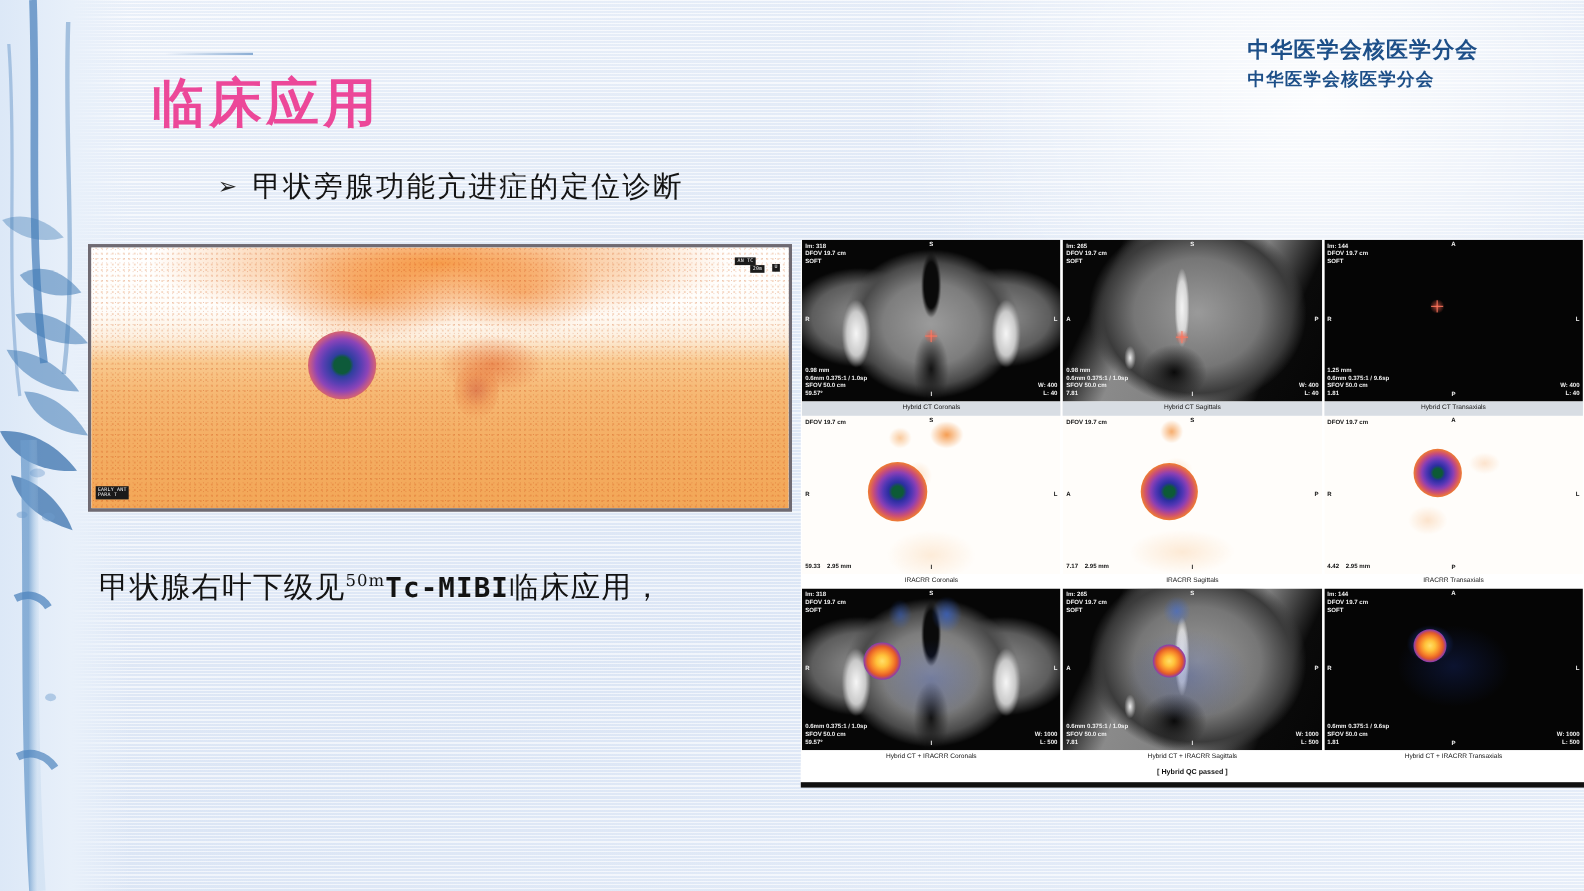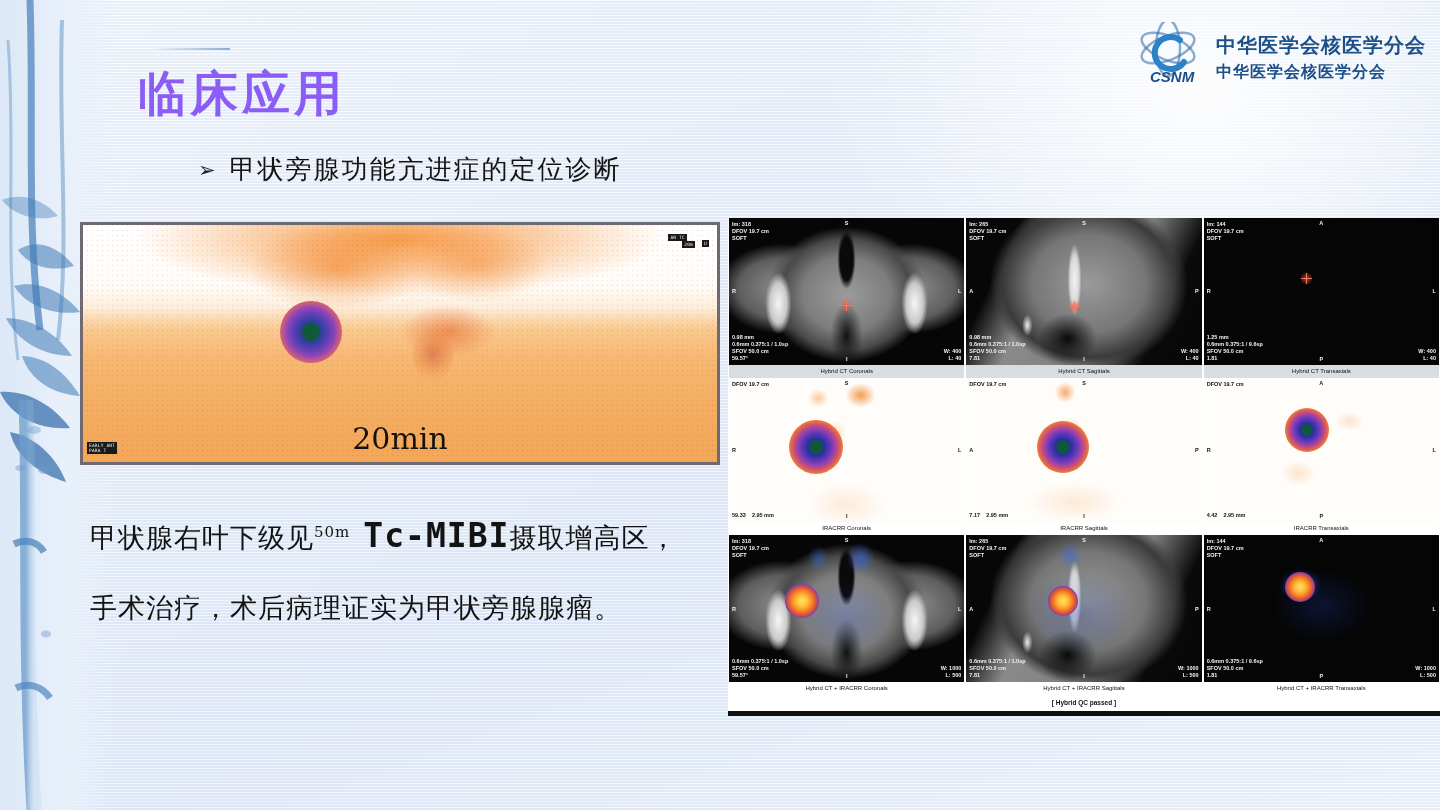--- a/index.html
+++ b/index.html
@@ -54,21 +54,21 @@
     font-family: "Liberation Sans", sans-serif;
   }
   .logo-line2 {
     font-size: 16px; font-weight: bold; color: #1d4f88;
     letter-spacing: 1px; white-space: nowrap;
   }
 
   
   .slide-title {
     position: absolute; left: 138px; top: 62px;
-    font-size: 48px; font-weight: bold; color: #8b5cf6;
+    font-size: 48px; font-weight: bold; color: #ec4899;
     font-family: "DejaVu Serif", serif;
     letter-spacing: 4px;
   }
   .title-rule {
     position: absolute; left: 150px; top: 48px; width: 80px; height: 2px;
     background: linear-gradient(to right, rgba(120,160,205,0.0), rgba(120,160,205,0.85));
   }
   .bullet-row {
     position: absolute; left: 198px; top: 152px;
     display: flex; align-items: center; gap: 14px;
@@ -290,21 +290,21 @@
     height: 16px; line-height: 16px; text-align: center;
     font-size: 6.5px; font-weight: bold; color: #111; background: #fff;
   }
   .caption-block {
     position: absolute; left: 90px; top: 516px; width: 620px;
     font-family: "DejaVu Serif", serif;
     color: #131313;
   }
   .caption-line { font-size: 27px; letter-spacing: 1px; margin-bottom: 34px; white-space: nowrap; }
   .caption-line sup { font-size: 15px; vertical-align: super; }
-  .mono-inline { font-family: "DejaVu Sans Mono", monospace; font-weight: bold; font-size: 33px; margin-left: 13px; }
+  .mono-inline { font-family: "DejaVu Sans Mono", monospace; font-weight: bold; font-size: 25px; }
 </style>
 </head>
 <body>
 
 <div class="paper-texture"></div>
 <div class="glow-tr"></div>
 
 <div class="left-band">
   <svg width="118" height="810" viewBox="0 0 118 810">
     <defs>
@@ -336,31 +336,20 @@
       <path d="M16 688 C 28 682, 42 686, 50 698" stroke="#4f84bd" stroke-width="7" fill="none" stroke-opacity="0.7"></path>
       <ellipse cx="44" cy="470" rx="6" ry="4" fill="#6d9ccc" fill-opacity="0.5"></ellipse>
       <ellipse cx="20" cy="468" rx="5" ry="3" fill="#6d9ccc" fill-opacity="0.45"></ellipse>
       <ellipse cx="46" cy="634" rx="5" ry="3.5" fill="#6d9ccc" fill-opacity="0.45"></ellipse>
       <ellipse cx="34" cy="430" rx="7" ry="4" fill="#6d9ccc" fill-opacity="0.4"></ellipse>
     </g>
   </svg>
 </div>
 
 <div class="logo-block">
-  <div class="logo-mark">
-    <svg width="74" height="66" viewBox="0 0 74 66">
-      <g stroke="#2f6aa8" fill="none" stroke-opacity="0.55">
-        <ellipse cx="34" cy="26" rx="28" ry="12" transform="rotate(-22 34 26)" stroke-width="2.5"></ellipse>
-        <ellipse cx="34" cy="26" rx="28" ry="12" transform="rotate(22 34 26)" stroke-width="2.5"></ellipse>
-        <ellipse cx="34" cy="26" rx="12" ry="28" stroke-width="2.5"></ellipse>
-      </g>
-      <path d="M46 18 A 16 16 0 1 0 50 40" stroke="#2a82c8" stroke-width="6" fill="none" stroke-linecap="round"></path>
-      <text x="16" y="60" font-family="Liberation Sans, sans-serif" font-size="15" font-weight="bold" fill="#1d4f88" font-style="italic">CSNM</text>
-    </svg>
-  </div>
   <div class="logo-text">
     <div class="logo-line1">中华医学会核医学分会</div>
     <div class="logo-line2">中华医学会核医学分会</div>
   </div>
 </div>
 
 <div class="title-rule"></div>
 <h1 class="slide-title">临床应用</h1>
 
 <div class="bullet-row">
@@ -373,21 +362,20 @@
   <div class="planar">
     <div class="planar-field"></div>
     <div class="planar-noise"></div>
     <div class="hotspot" style="left:36%; top:45%; width:62px; height:62px; margin-left:-31px; margin-top:-31px;"></div>
     <div class="faint-node" style="left:52%; top:44%; width:40px; height:52px;"></div>
     <div class="planar-corner-tag tag-tr1">AN TC</div>
     <div class="planar-corner-tag tag-tr2">20m</div>
     <div class="planar-corner-tag tag-tr3">U</div>
     <div class="planar-corner-tag tag-bl">EARLY ANT
 PARA T</div>
-    <div class="planar-label">20min</div>
   </div>
 
 
 </div>
 
 <div class="montage">
 
   <div class="montage-row row-ct">
 
     <div class="cell">
@@ -566,16 +554,15 @@
       <div class="cell-caption">Hybrid CT + IRACRR Transaxials</div>
     </div>
 
   </div>
 
   <div class="qc-line">[ Hybrid QC passed ]</div>
 </div>
 
 <div class="caption-block">
   <div class="caption-line">
-    <span>甲状腺右叶下级见</span><sup>50m</sup><span class="mono-inline">Tc-MIBI</span><span>摄取增高区，</span>
+    <span>甲状腺右叶下级见</span><sup>50m</sup><span class="mono-inline">Tc-MIBI</span><span>临床应用，</span>
   </div>
-  <div class="caption-line">手术治疗，术后病理证实为甲状旁腺腺瘤。</div>
 </div>
 
 </body></html>

